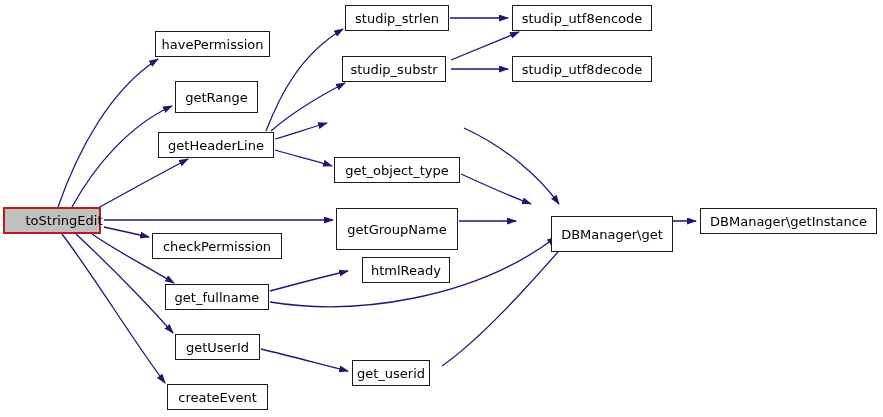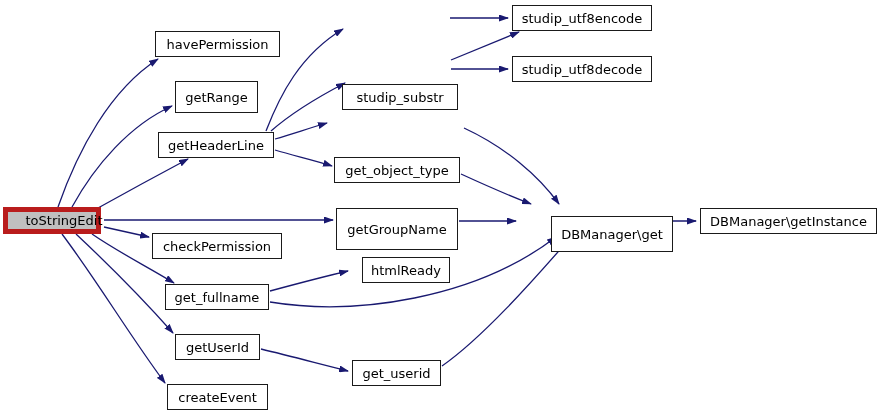--- a/index.html
+++ b/index.html
@@ -36,21 +36,21 @@
     background: var(--node-bg, #ffffff);
     border: 1.5px solid var(--node-border, #1a1a1a);
     color: var(--node-text, #000000);
     font-size: 13px;
     line-height: 1;
     white-space: nowrap;
     cursor: pointer;
   }
   .node.highlighted {
     background: var(--highlight-bg, #c0c0c0);
-    border: 5px solid #b91c1c;
+    border: 2px solid #b91c1c;
     cursor: default;
     padding-left: 24px;
   }
 </style>
 </head>
 <body>
 
 <div class="graph-canvas">
 
   <svg class="edges-layer" width="883" height="417" viewBox="0 0 883 417" xmlns="http://www.w3.org/2000/svg">
@@ -86,45 +86,46 @@
     <path class="edge" d="M 270,302 C 355,316 475,299 556,237" marker-end="url(#arrow)"></path>
 
     <path class="edge" d="M 261,349 C 290,356 320,364 348,371" marker-end="url(#arrow)"></path>
     <path class="edge" d="M 442,366 C 482,338 532,282 571,237" marker-end="url(#arrow)"></path>
 
     <path class="edge" d="M 643,221 L 696,221" marker-end="url(#arrow)"></path>
   </svg>
 
   <div class="node highlighted" style="left:3px;   top:207px; width:98px;  height:27px;">toStringEdit</div>
 
-  <div class="node" style="left:155px; top:31px;  width:125px; height:26px;">havePermission</div>
+  <div class="node" style="left:155px; top:31px;  width:115px; height:26px;">havePermission</div>
 
   <div class="node" style="left:175px; top:81px;  width:83px;  height:32px;">getRange</div>
 
   <div class="node" style="left:158px; top:132px; width:116px; height:26px;">getHeaderLine</div>
 
   <div class="node" style="left:165px; top:284px; width:104px; height:26px;">get_fullname</div>
 
   <div class="node" style="left:152px; top:233px; width:130px; height:26px;">checkPermission</div>
 
   <div class="node" style="left:175px; top:334px; width:85px;  height:26px;">getUserId</div>
 
   <div class="node" style="left:167px; top:384px; width:101px; height:26px;">createEvent</div>
 
+  <div class="node" style="left:345px; top:5px;   width:104px; height:26px;">studip_strlen</div>
 
-  <div class="node" style="left:342px; top:56px;  width:116px; height:26px;margin-top:28px;">studip_substr</div>
+  <div class="node" style="left:342px; top:56px;  width:104px; height:26px;">studip_substr</div>
 
 
   <div class="node" style="left:334px; top:157px; width:126px; height:26px;">get_object_type</div>
 
   <div class="node" style="left:336px; top:208px; width:122px; height:42px;">getGroupName</div>
 
   <div class="node" style="left:352px; top:257px; width:88px;  height:26px;margin-left:10px;">htmlReady</div>
 
-  <div class="node" style="left:352px; top:360px; width:89px;  height:26px;">get_userid</div>
+  <div class="node" style="left:352px; top:360px; width:78px;  height:26px;">get_userid</div>
 
   <div class="node" style="left:512px; top:5px;   width:140px; height:26px;">studip_utf8encode</div>
 
   <div class="node" style="left:512px; top:56px;  width:140px; height:26px;">studip_utf8decode</div>
 
   <div class="node" style="left:520px; top:216px; width:122px; height:36px;margin-left:31px;">DBManager\get</div>
 
   <div class="node" style="left:700px; top:208px; width:177px; height:26px;">DBManager\getInstance</div>
 
 </div>

